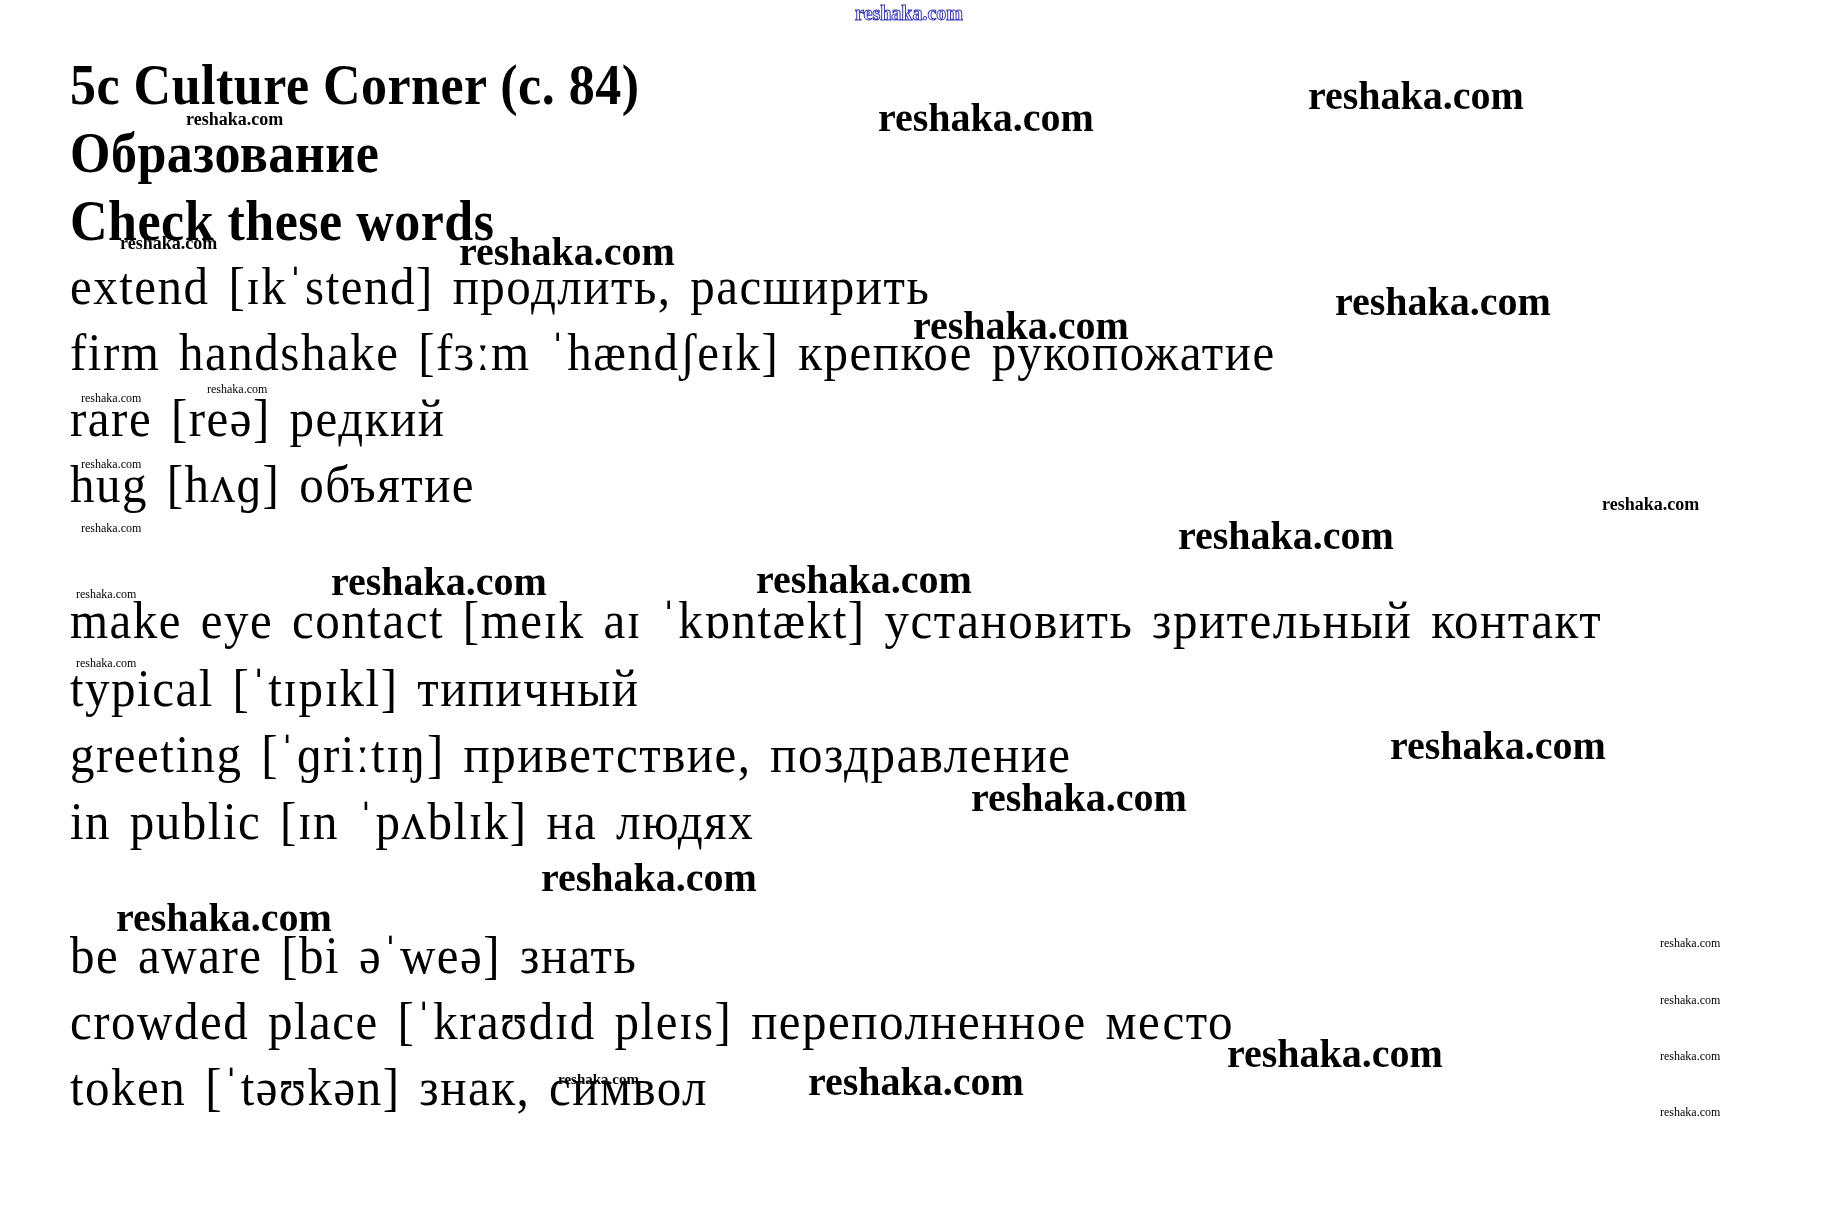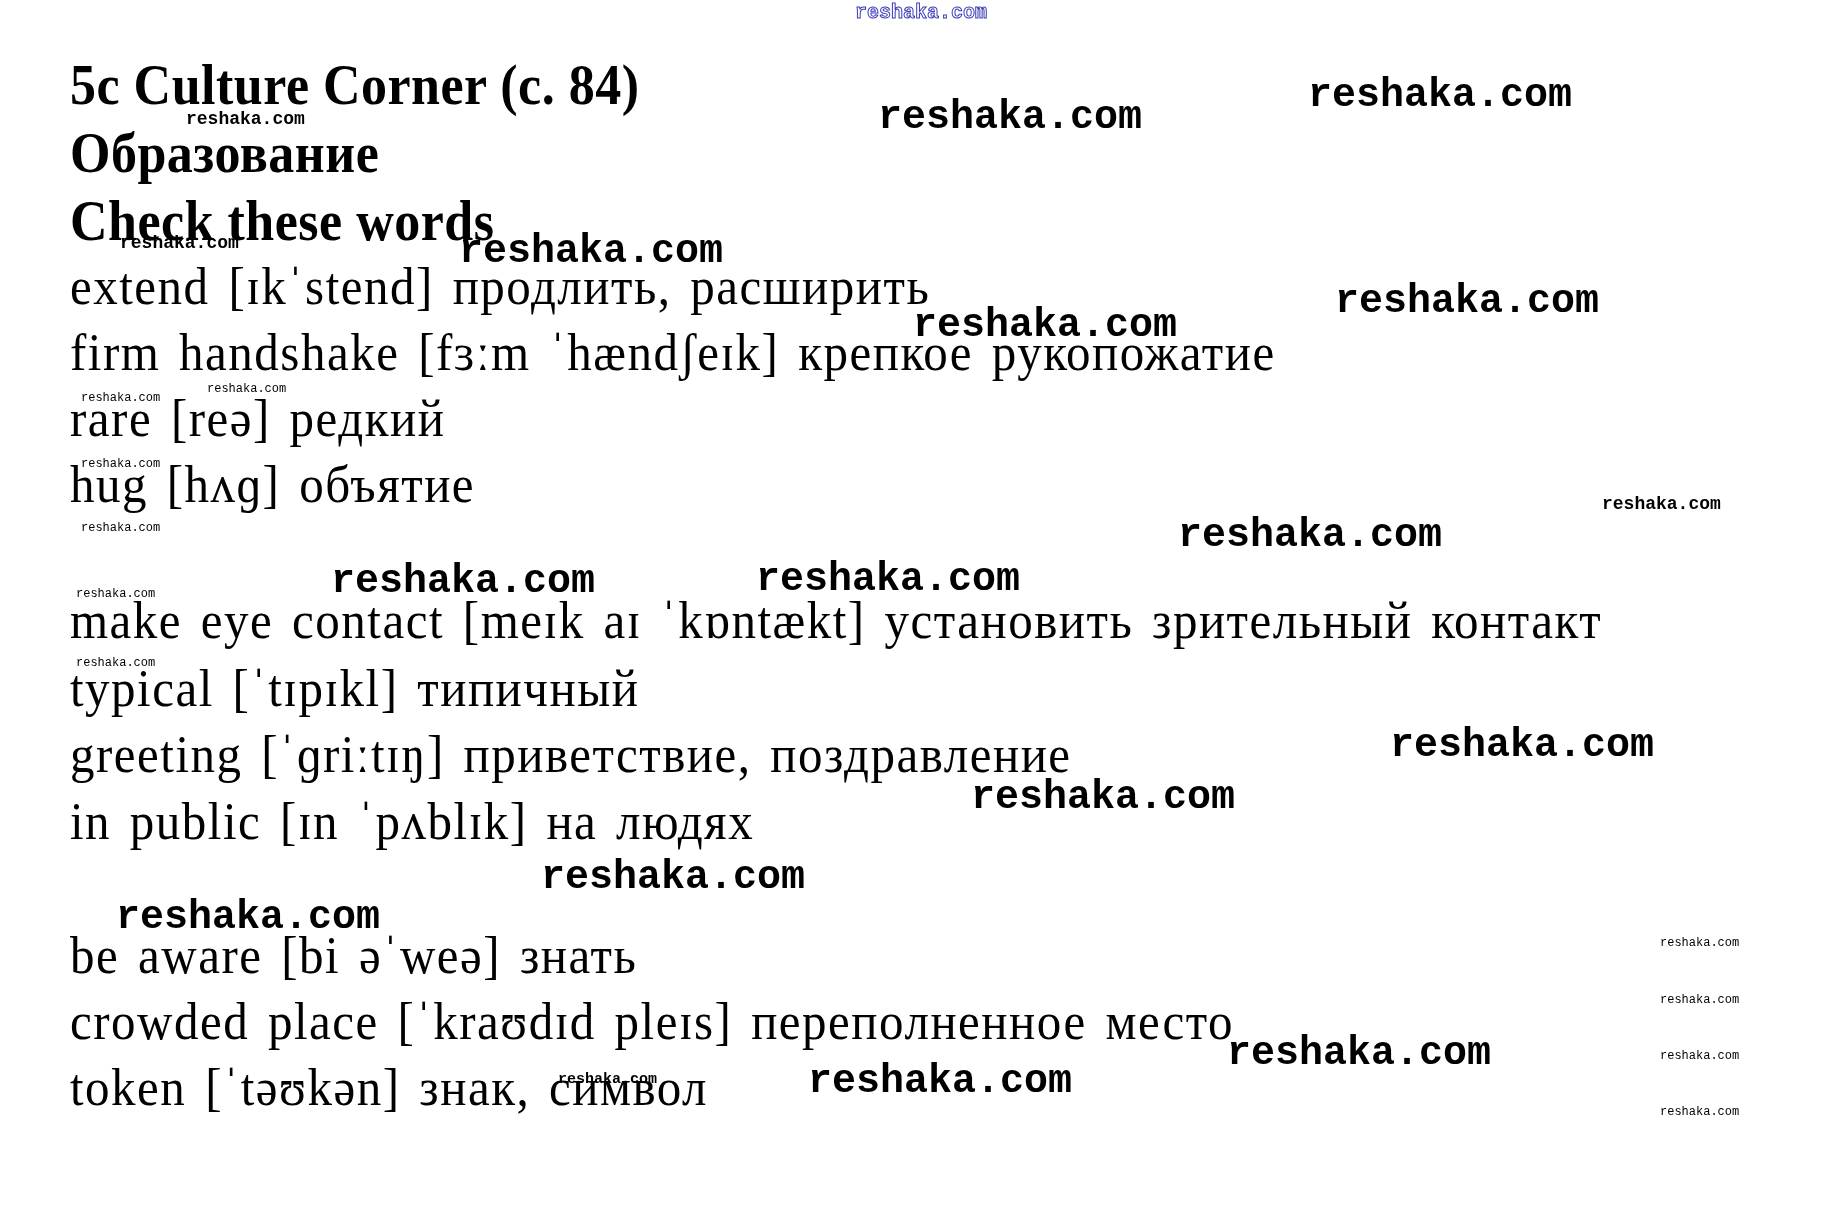--- a/index.html
+++ b/index.html
@@ -31,21 +31,21 @@
     font-size: 49px;
     line-height: 1;
     white-space: nowrap;
     transform: scaleY(1.07);
     transform-origin: 0 0;
     letter-spacing: 1.5px;
     word-spacing: 5px;
   }
   .wm {
     position: absolute;
-    font-family: Liberation Mono, monospace;
+    font-family: Liberation Serif, serif;
     color: #000000;
     white-space: nowrap;
     line-height: 1;
   }
   .wm-big   { font-size: 40px; font-weight: bold; letter-spacing: 0px; }
   .wm-small { font-size: 18px; font-weight: bold; }
   .wm-tiny  { font-size: 12px; font-weight: normal; }
   .wm-blue  {
     font-size: 20px;
     font-weight: bold;

